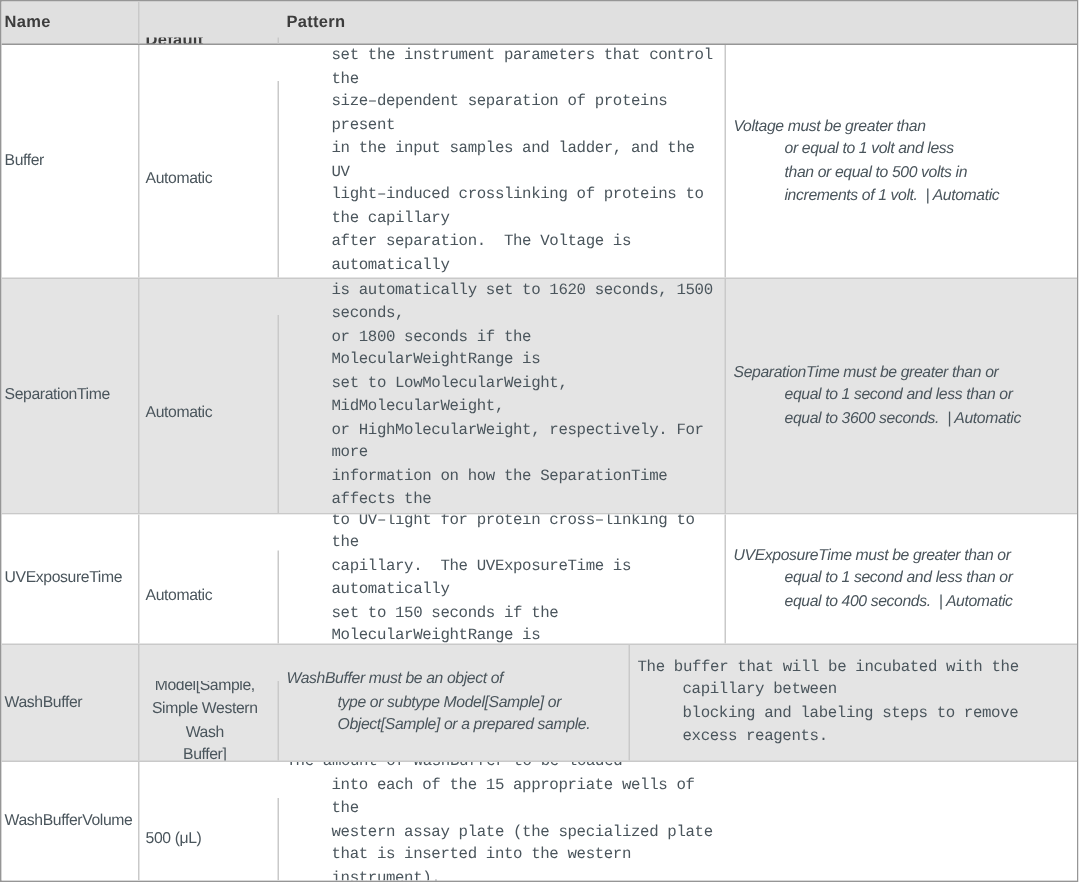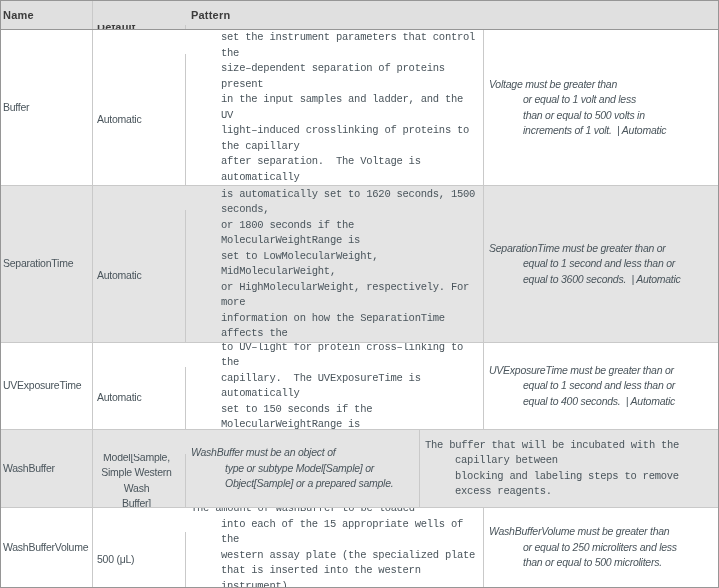--- a/index.html
+++ b/index.html
@@ -186,20 +186,15 @@
       </div>
     <div class="td col-def">
         <div class="cell-text">500 (μL)</div>
       </div>
     <div class="td col-desc">
         <div class="cell-text hang">The amount of WashBuffer to be loaded
 into each of the 15 appropriate wells of the
 western assay plate (the specialized plate
 that is inserted into the western instrument).</div>
       </div>
-    <div class="td col-patt">
-        <div class="cell-text hang-pt">WashBufferVolume must be greater than
-or equal to 250 microliters and less
-than or equal to 500 microliters.</div>
-      </div>
   </div>
 
 </div>
 
 </body></html>

